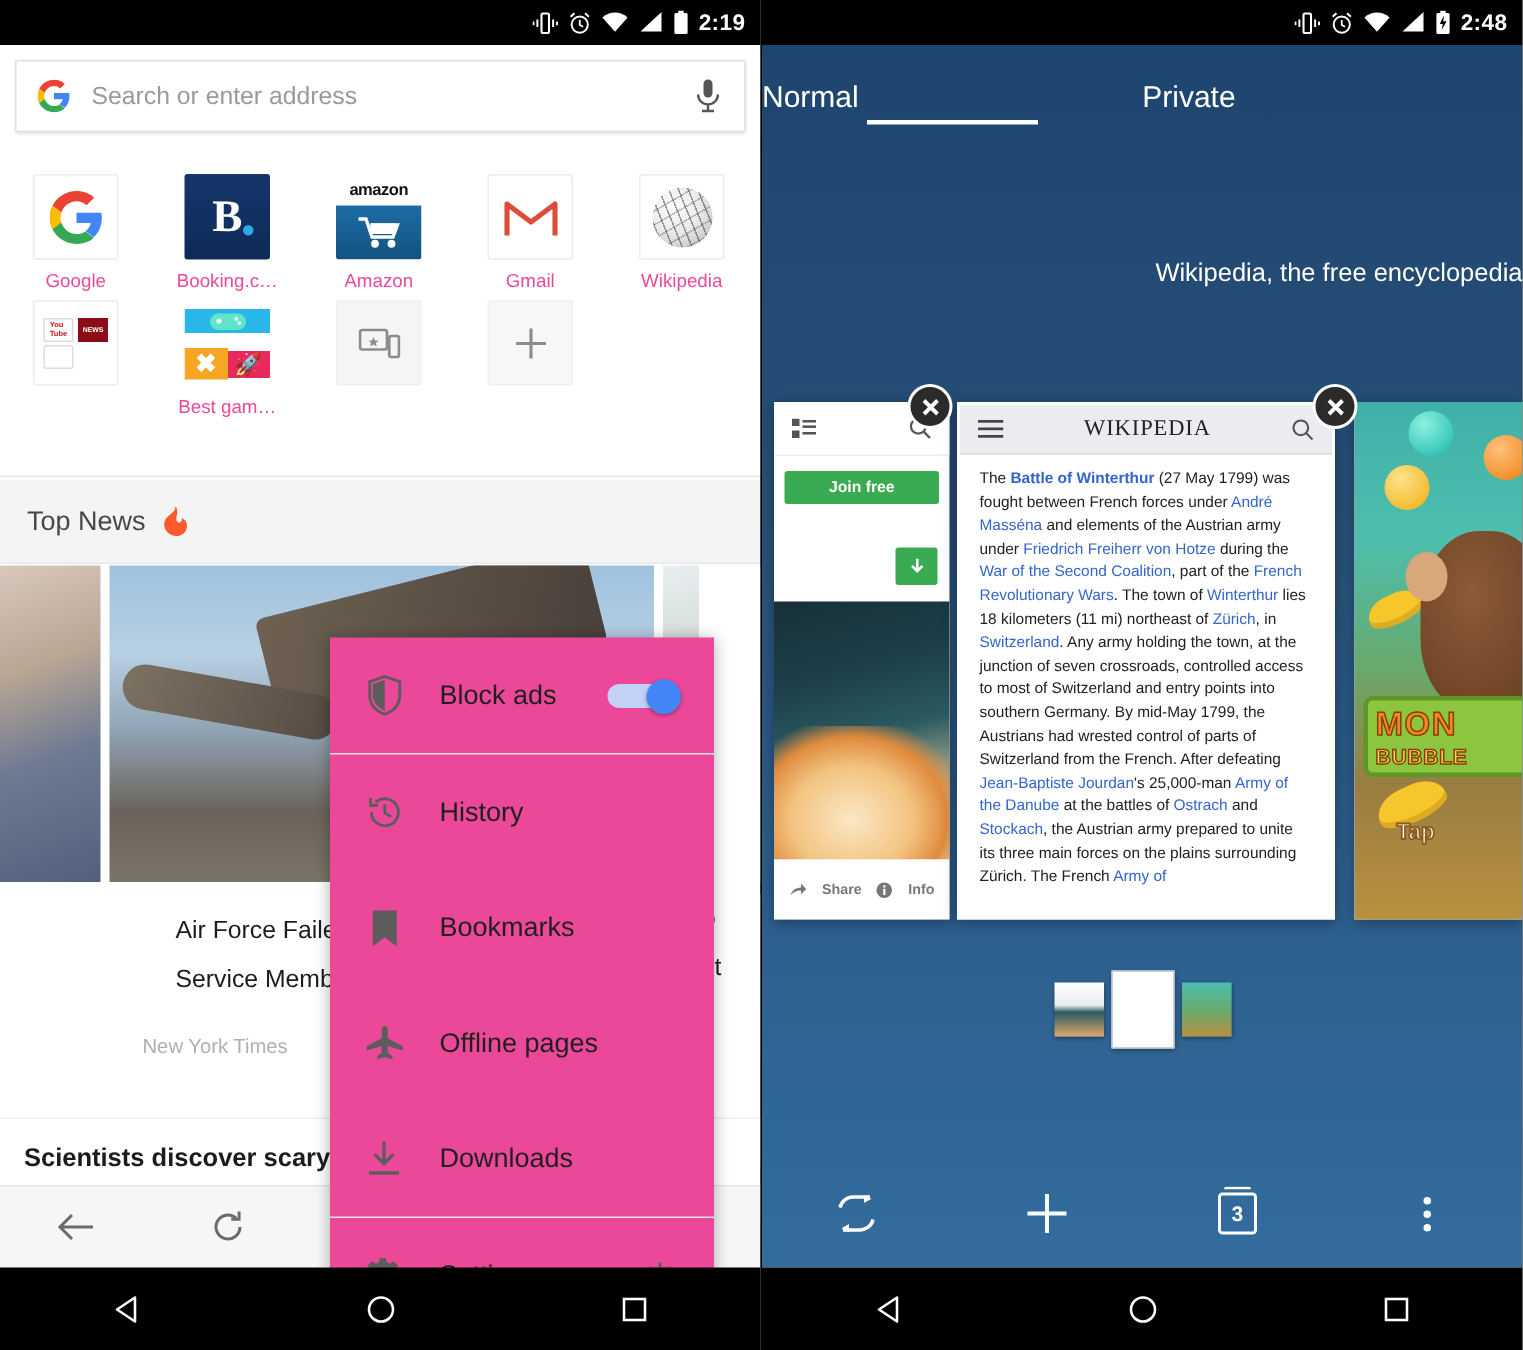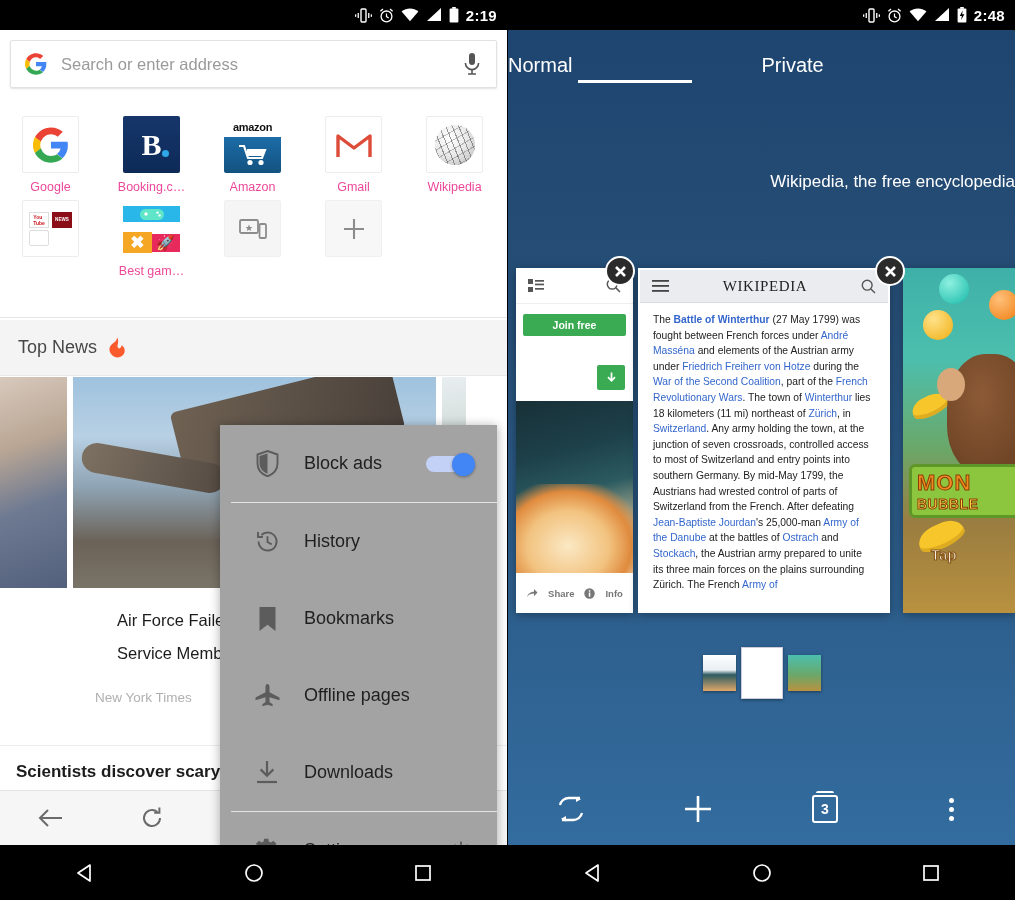--- a/index.html
+++ b/index.html
@@ -64,22 +64,22 @@
     border-top:1px solid #e4e4e4; display:flex; align-items:center; }
   .btoolbar .bi { width:101px; display:flex; align-items:center; justify-content:center; }
 
   
   .sliver { position:absolute; left:466px; top:596px; width:41px; height:180px; background:#fff; }
   .sliver .l1 { font-size:16.5px; color:#1c1c1c; line-height:33px; padding-left:2px; }
   .sliver .l2 { font-size:13.5px; color:#c7c7c7; padding-top:20px; padding-left:2px; }
   .sliver-top { position:absolute; left:466px; top:377px; width:41px; height:211px; background:#fff; }
 
   
-  .menu { position:absolute; left:220px; top:425px; width:277px; background:#a3a3a3;
-     box-shadow:0 1px 10px rgba(0,0,0,.32); z-index:30;padding-left:11px; }
+  .menu { position:absolute; left:220px; top:425px; width:256px; background:#ec4899;
+     box-shadow:0 1px 10px rgba(0,0,0,.32); z-index:30; }
   .mitem { height:77px; display:flex; align-items:center; padding:0 22px; gap:23px; }
   .mitem .mi { width:28px; display:flex; align-items:center; justify-content:center; flex:0 0 28px; }
   .mitem .ml { font-size:18px; color:#1f1f1f; flex:1; }
   .msep { height:1px; background:#e4e4e4; }
   .toggle { width:49px; height:22px; position:relative; }
   .toggle .track { position:absolute; left:0; top:3px; width:40px; height:16px; border-radius:8px; background:#c3d1f7; }
   .toggle .knob { position:absolute; right:0; top:0; width:23px; height:23px; border-radius:50%;
      background:#4285f4; box-shadow:0 1px 3px rgba(0,0,0,.35); }
 
   

